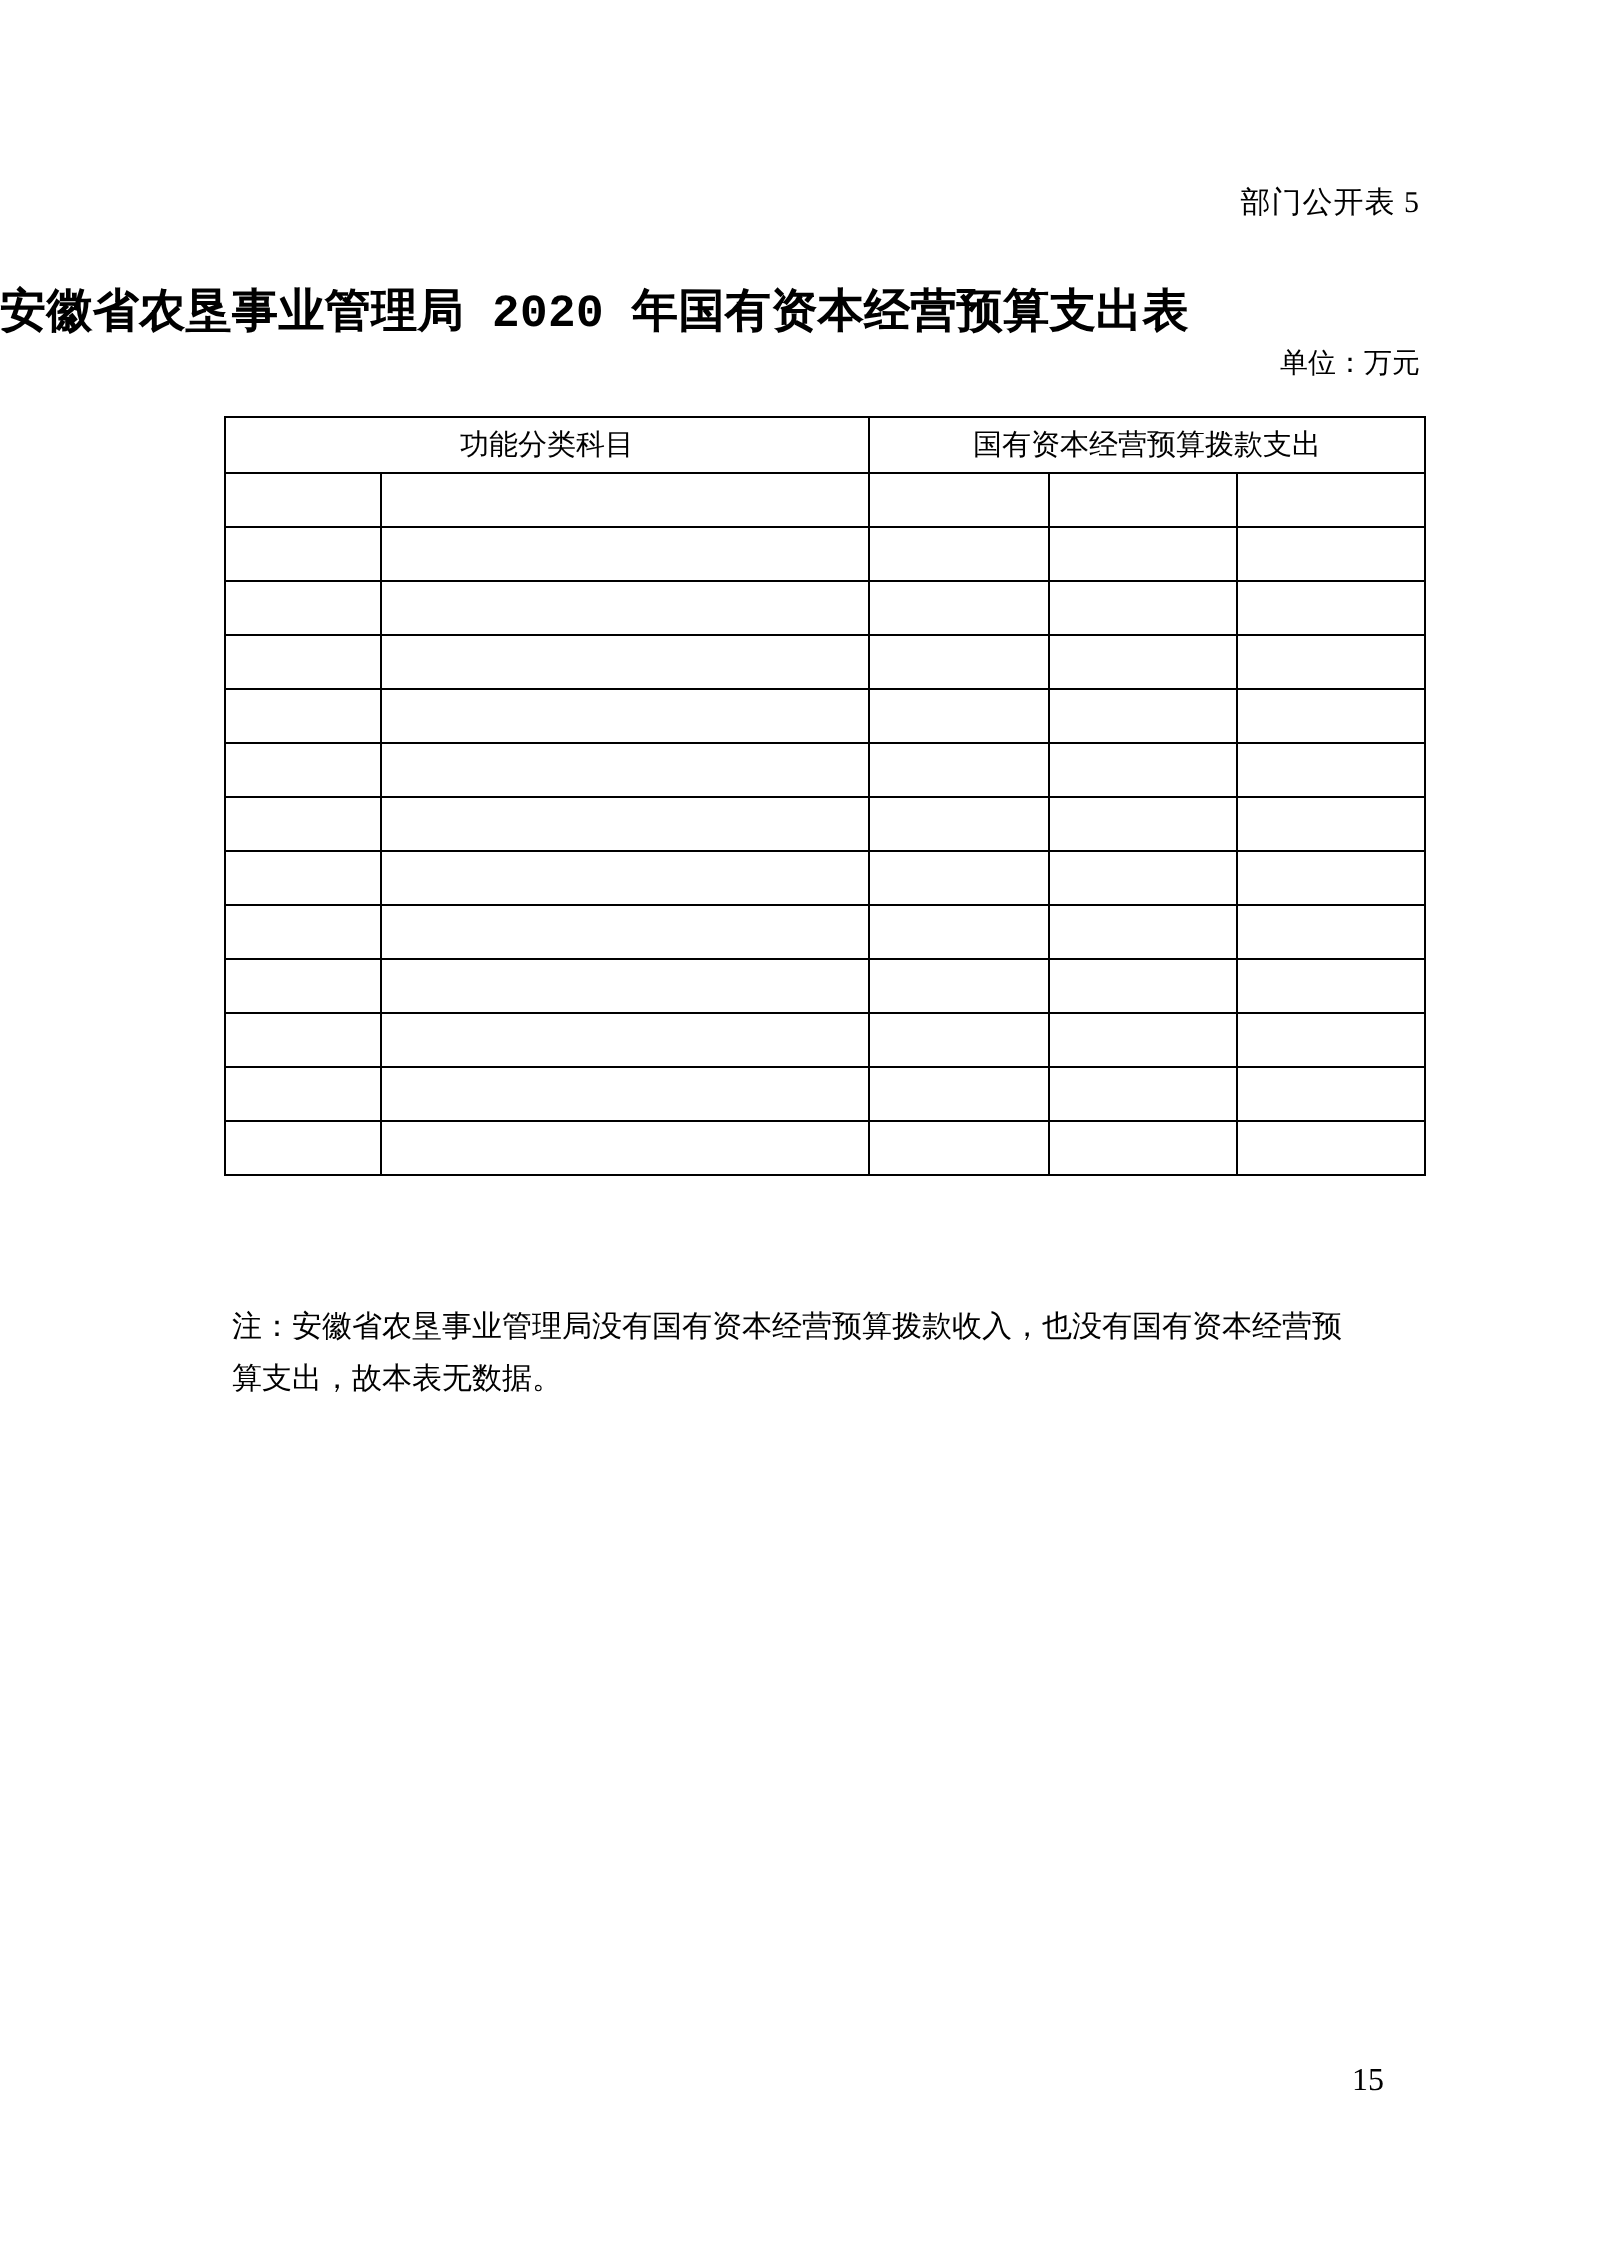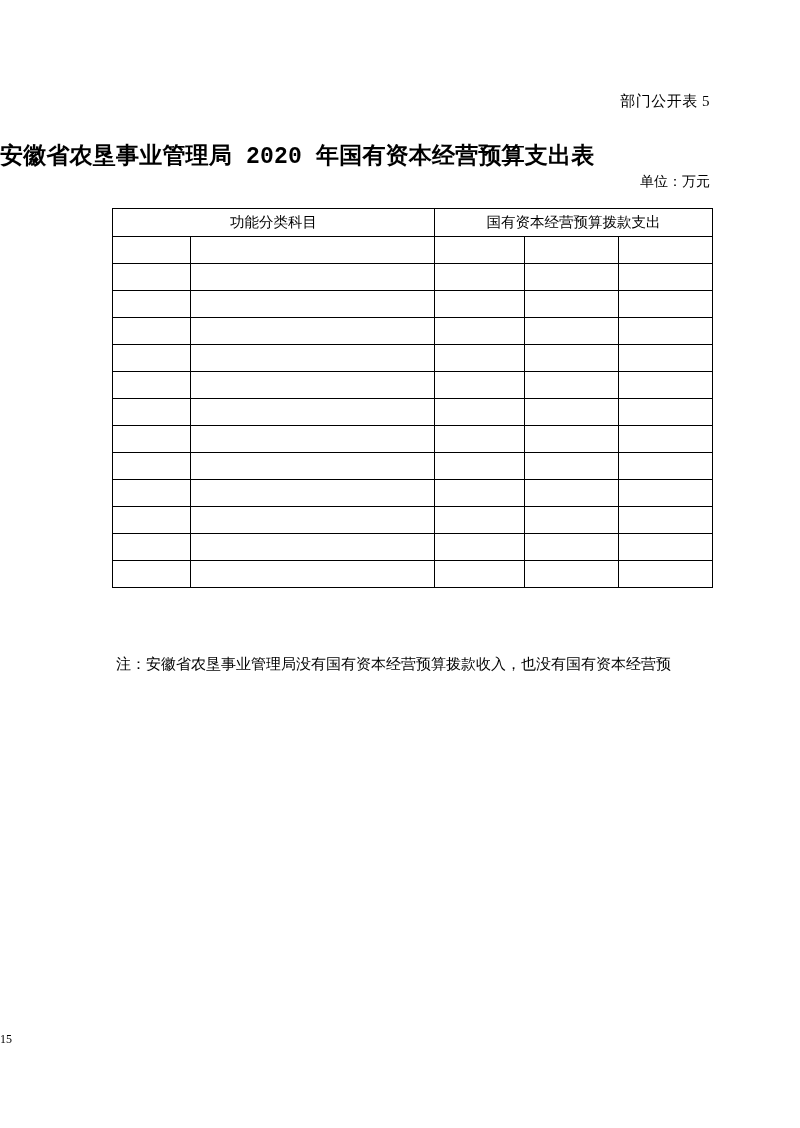--- a/index.html
+++ b/index.html
@@ -93,22 +93,22 @@
     margin-top: 15px;
   }
   .note .note-line2 {
     display: block;
   }
   .page-number {
     position: absolute;
     top: 1032px;
     left: 0;
     width: 692px;
-    text-align: left;
-    font-size: 12px;
+    text-align: right;
+    font-size: 16px;
     font-family: "Liberation Serif", serif;
   }
 </style>
 </head>
 <body>
 
 <div class="page">
 
   <div class="header-right">部门公开表 5</div>
 
@@ -220,17 +220,18 @@
         <td class="data-cell"></td>
         <td class="data-cell"></td>
         <td class="data-cell"></td>
         <td class="data-cell"></td>
       </tr>
     </tbody>
   </table>
 
   <div class="note">
     <span>注：安徽省农垦事业管理局没有国有资本经营预算拨款收入，也没有国有资本经营预</span>
+    <span class="note-line2">算支出，故本表无数据。</span>
   </div>
 
   <div class="page-number">15</div>
 
 </div>
 
 </body></html>

